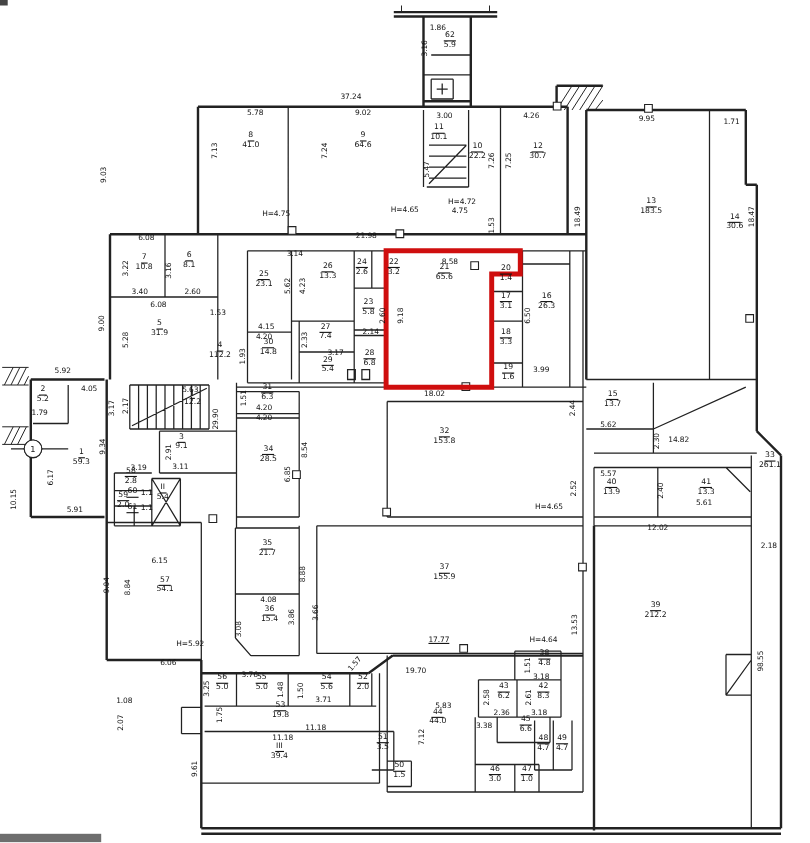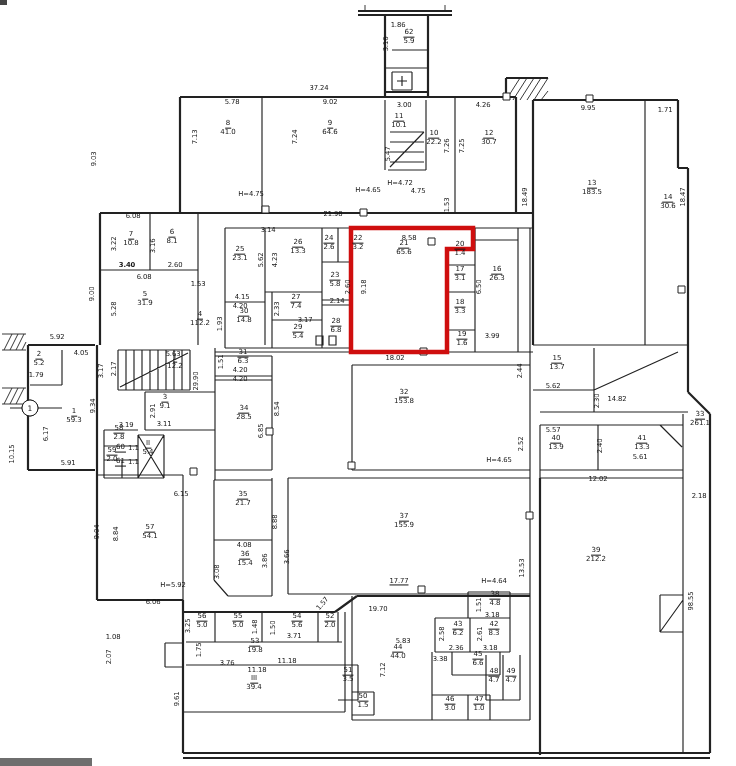--- a/index.html
+++ b/index.html
@@ -362,28 +362,28 @@
       <div class="lbl dim" style="left: 665px; top: 111px;">1.71</div>
       <div class="lbl dim rot" style="left: 196px; top: 137px;">7.13</div>
       <div class="lbl dim rot" style="left: 296px; top: 137px;">7.24</div>
       <div class="lbl dim rot" style="left: 389px; top: 154px;">5.47</div>
       <div class="lbl dim rot" style="left: 448px; top: 146px;">7.26</div>
       <div class="lbl dim rot" style="left: 463px; top: 146px;">7.25</div>
       <div class="lbl dim rot" style="left: 526px; top: 197px;">18.49</div>
       <div class="lbl dim rot" style="left: 684px; top: 197px;">18.47</div>
       <div class="lbl dim" style="left: 251px; top: 195px;">H=4.75</div>
       <div class="lbl dim" style="left: 368px; top: 191px;">H=4.65</div>
-      <div class="lbl dim" style="left: 400px; top: 184px;">H=4.72</div>
+      <div class="lbl dim" style="left: 420px; top: 184px;">H=4.72</div>
       <div class="lbl dim" style="left: 418px; top: 192px;">4.75</div>
       <div class="lbl dim rot" style="left: 448px; top: 205px;">1.53</div>
       <div class="lbl dim rot" style="left: 95px; top: 159px;">9.03</div>
       <div class="lbl dim" style="left: 133px; top: 217px;">6.08</div>
       <div class="lbl dim" style="left: 333px; top: 215px;">21.98</div>
       <div class="lbl dim rot" style="left: 115px; top: 244px;">3.22</div>
-      <div class="lbl dim" style="left: 127px; top: 266px; font-weight: bold;">3.40</div>
+      <div class="lbl dim" style="left: 127px; top: 266px;">3.40</div>
       <div class="lbl dim rot" style="left: 154px; top: 246px;">3.16</div>
       <div class="lbl dim" style="left: 175px; top: 266px;">2.60</div>
       <div class="lbl dim" style="left: 144px; top: 278px;">6.08</div>
       <div class="lbl dim rot" style="left: 93px; top: 294px;">9.00</div>
       <div class="lbl dim rot" style="left: 115px; top: 309px;">5.28</div>
       <div class="lbl dim" style="left: 198px; top: 285px;">1.53</div>
       <div class="lbl dim" style="left: 337px; top: 302px;">2.14</div>
       <div class="lbl dim rot" style="left: 349px; top: 287px;">2.60</div>
       <div class="lbl dim" style="left: 268px; top: 231px;">3.14</div>
       <div class="lbl dim rot" style="left: 276px; top: 260px;">4.23</div>
@@ -409,21 +409,21 @@
       <div class="lbl dim rot" style="left: 115px; top: 369px;">2.17</div>
       <div class="lbl dim rot" style="left: 94px; top: 406px;">9.34</div>
       <div class="lbl dim rot" style="left: 47px; top: 434px;">6.17</div>
       <div class="lbl dim rot" style="left: 13px; top: 454px;">10.15</div>
       <div class="lbl dim" style="left: 68px; top: 464px;">5.91</div>
       <div class="lbl dim" style="left: 173px; top: 355px;">5.63</div>
       <div class="lbl dim rot" style="left: 197px; top: 381px;">29.90</div>
       <div class="lbl dim rot" style="left: 154px; top: 411px;">2.91</div>
       <div class="lbl dim" style="left: 164px; top: 425px;">3.11</div>
       <div class="lbl dim" style="left: 126px; top: 426px;">3.19</div>
-      <div class="lbl dim" style="left: 145px; top: 495px; margin-left: 36px;">6.15</div>
+      <div class="lbl dim" style="left: 145px; top: 510px;">6.15</div>
       <div class="lbl dim rot" style="left: 98px; top: 532px;">9.04</div>
       <div class="lbl dim rot" style="left: 117px; top: 534px;">8.84</div>
       <div class="lbl dim" style="left: 173px; top: 586px;">H=5.92</div>
       <div class="lbl dim" style="left: 153px; top: 603px;">6.06</div>
       <div class="lbl dim rot" style="left: 222px; top: 362px;">1.51</div>
       <div class="lbl dim" style="left: 240px; top: 371px;">4.20</div>
       <div class="lbl dim" style="left: 240px; top: 380px;">4.20</div>
       <div class="lbl dim rot" style="left: 278px; top: 409px;">8.54</div>
       <div class="lbl dim rot" style="left: 262px; top: 431px;">6.85</div>
       <div class="lbl dim rot" style="left: 522px; top: 444px;">2.52</div>
@@ -439,21 +439,21 @@
       <div class="lbl dim rot" style="left: 266px; top: 561px;">3.86</div>
       <div class="lbl dim rot" style="left: 218px; top: 572px;">3.08</div>
       <div class="lbl dim rot" style="left: 288px; top: 557px;">3.66</div>
       <div class="lbl dim" style="left: 399px; top: 582px; text-decoration: underline;">17.77</div>
       <div class="lbl dim" style="left: 494px; top: 582px;">H=4.64</div>
       <div class="lbl dim rot" style="left: 523px; top: 568px;">13.53</div>
       <div class="lbl dim" style="left: 323px; top: 604px; transform: translate(-50%, -50%) rotate(-50deg);">1.57</div>
       <div class="lbl dim" style="left: 378px; top: 610px;">19.70</div>
       <div class="lbl dim" style="left: 403px; top: 622px; margin-top: 20px;">5.83</div>
       <div class="lbl dim rot" style="left: 189px; top: 626px;">3.25</div>
-      <div class="lbl dim" style="left: 227px; top: 664px;">3.76</div>
+      <div class="lbl dim" style="left: 227px; top: 614px;">3.76</div>
       <div class="lbl dim rot" style="left: 256px; top: 627px;">1.48</div>
       <div class="lbl dim rot" style="left: 274px; top: 628px;">1.50</div>
       <div class="lbl dim" style="left: 294px; top: 637px;">3.71</div>
       <div class="lbl dim rot" style="left: 200px; top: 650px;">1.75</div>
       <div class="lbl dim" style="left: 287px; top: 662px;">11.18</div>
       <div class="lbl dim" style="left: 257px; top: 671px;">11.18</div>
       <div class="lbl dim" style="left: 113px; top: 638px;">1.08</div>
       <div class="lbl dim rot" style="left: 110px; top: 657px;">2.07</div>
       <div class="lbl dim rot" style="left: 178px; top: 699px;">9.61</div>
       <div class="lbl dim rot" style="left: 480px; top: 605px;">1.51</div>

